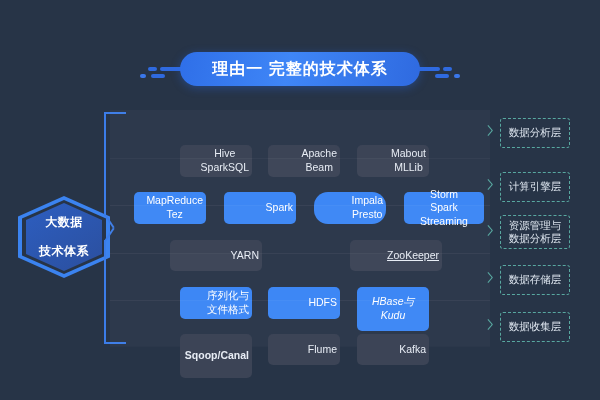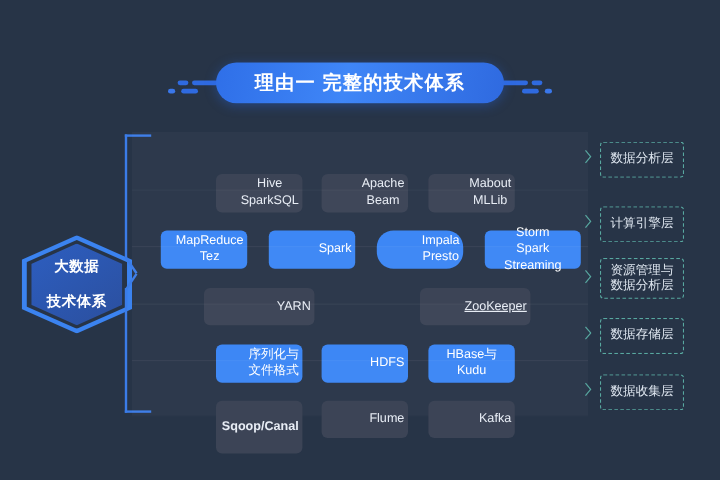--- a/index.html
+++ b/index.html
@@ -168,21 +168,21 @@
     </div>
 
     <div class="rowbg" style="top:143px;height:47px;"></div>
     <div class="box blue" style="left:70px;top:151px;width:72px;height:32px;">
       <div><span>序列化与</span><br>
            <span>文件格式</span></div>
     </div>
     <div class="box blue" style="left:158px;top:151px;width:72px;height:32px;">
       <span>HDFS</span>
     </div>
-    <div class="box blue" style="left:247px;top:151px;width:72px;height:32px;">
+    <div class="box blue" style="left:247px;top:151px;width:72px;height:44px;font-style:italic;">
       <span>HBase与Kudu</span>
     </div>
 
     <div class="rowbg" style="top:190px;height:46px;"></div>
     <div class="box gray" style="left:70px;top:198px;width:72px;height:44px;font-weight:bold;">
       <span>Sqoop/Canal</span>
     </div>
     <div class="box gray" style="left:158px;top:198px;width:72px;height:31px;">
       <span>Flume</span>
     </div>

